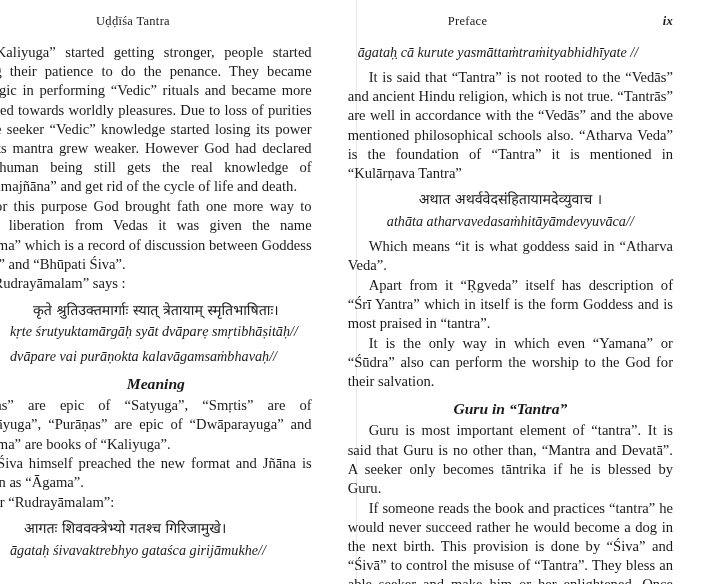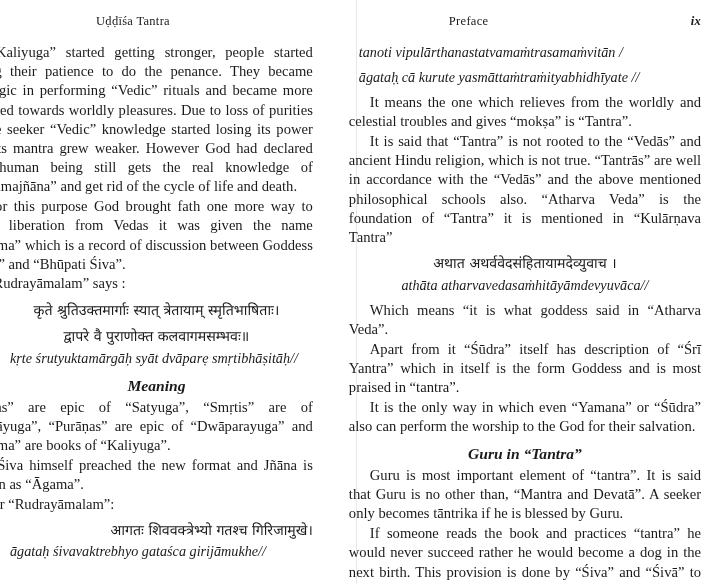--- a/index.html
+++ b/index.html
@@ -23,21 +23,21 @@
   .col {
     position: relative;
     box-sizing: border-box;
   }
   .col-left {
     width: 356px;
     padding: 14px 14px 0 0;
   }
   .col-right {
     width: 417px;
-    padding: 14px 10px 0 22px;
+    padding: 14px 38px 0 22px;
   }
   .gutter {
     position: absolute;
     left: 356px;
     top: 0;
     bottom: 0;
     width: 1px;
     background: #e8e8e8;
   }
   .running-head {
@@ -85,22 +85,22 @@
     font-size: 14.6px;
     line-height: 19.5px;
     text-align: center;
     margin: 7px 0 2px 0;
     font-family: "DejaVu Sans", sans-serif;
   }
   .verse-dev {
     font-size: 14.2px;
   }
   .verse-left {
-    text-align: right;
-    padding-left: 34px;
+    text-align: left;
+    padding-left: 24px;
   }
   .translit {
     font-size: 14.2px;
     line-height: 19px;
     font-style: italic;
     text-align: center;
     margin: 2px 0 6px 0;
   }
   .translit-left {
     text-align: left;
@@ -114,53 +114,51 @@
 <div class="page">
 
   <div class="col col-left">
     <div class="running-head rh-left">Uḍḍīśa Tantra</div>
 
     <p class="noind clip-left">ne “Kaliyuga” started getting stronger, people started losing their patience to do the penance. They became lethargic in performing “Vedic” rituals and became more oriented towards worldly pleasures. Due to loss of purities of the seeker “Vedic” knowledge started losing its power and its mantra grew weaker. However God had declared that human being still gets the real knowledge of “Brahmajñāna” and get rid of the cycle of life and death.</p>
     <p class="ind clip-left">For this purpose God brought fath one more way to attain liberation from Vedas it was given the name “Āgama” which is a record of discussion between Goddess “Śiva” and “Bhūpati Śiva”.</p>
     <p class="ind clip-left">“Rudrayāmalam” says :</p>
 
     <div class="verse verse-dev">कृते श्रुतिउक्तमार्गाः स्यात् त्रेतायाम् स्मृतिभाषिताः।</div>
-    <div class="verse verse-dev">द्वापरे वै पुराणोक्त कलवागमसम्भवः॥</div>
     <div class="translit translit-left clip-left">kṛte śrutyuktamārgāḥ syāt dvāparẹ smṛtibhāṣitāḥ//</div>
+    <div class="translit translit-left clip-left tight">dvāpare vai purāṇokta kalavāgamsaṁbhavaḥ//</div>
 
     <div class="sub clip-left">Meaning</div>
 
     <p class="noind clip-left">“Vedas” are epic of “Satyuga”, “Smṛtis” are of “Tretāyuga”, “Purāṇas” are epic of “Dwāparayuga” and “Agama” are books of “Kaliyuga”.</p>
     <p class="noind clip-left">God Śiva himself preached the new format and Jñāna is known as “Āgama”.</p>
     <p class="noind clip-left">As per “Rudrayāmalam”:</p>
 
     <div class="verse verse-dev verse-left">आगतः शिववक्त्रेभ्यो गतश्च गिरिजामुखे।</div>
     <div class="translit translit-left clip-left">āgataḥ śivavaktrebhyo gataśca girijāmukhe//</div>
 
   </div>
 
   <div class="gutter"></div>
 
   <div class="col col-right">
     <div class="running-head rh-right">
       <span>Preface</span>
       <span class="folio">ix</span>
     </div>
 
-    <div class="translit translit-left">tanoti        vipulārthanastatvamaṁtrasamaṁvitān /</div>
     <div class="translit translit-left tight">āgataḥ̣ cā kurute yasmāttaṁtraṁityabhidhīyate //</div>
 
-    <p class="ind">It means the one which relieves from the worldly and celestial troubles and gives “mokṣa” is “Tantra”.</p>
     <p class="ind">It is said that “Tantra” is not rooted to the “Vedās” and ancient Hindu religion, which is not true. “Tantrās” are well in accordance with the “Vedās” and the above mentioned philosophical schools also. “Atharva Veda” is the foundation of “Tantra” it is mentioned in “Kulārṇava Tantra”</p>
 
     <div class="verse verse-dev">अथात अथर्ववेदसंहितायामदेव्युवाच ।</div>
     <div class="translit">athāta atharvavedasaṁhitāyāmdevyuvāca//</div>
 
     <p class="ind">Which means “it is what goddess said in “Atharva Veda”.</p>
-    <p class="ind">Apart from it “Śūdra” itself has description of “Śrī Yantra” which in itself is the form Goddess and is most praised in “tantra”.</p>
+    <p class="ind">Apart from it “Ṛgveda” itself has description of “Śrī Yantra” which in itself is the form Goddess and is most praised in “tantra”.</p>
     <p class="ind">It is the only way in which even “Yamana” or “Śūdra” also can perform the worship to the God for their salvation.</p>
 
     <div class="sub">Guru in “Tantra”</div>
 
     <p class="ind">Guru is most important element of “tantra”. It is said that Guru is no other than, “Mantra and Devatā”. A seeker only becomes tāntrika if he is blessed by Guru.</p>
     <p class="ind">If someone reads the book and practices “tantra” he would never succeed rather he would become a dog in the next birth. This provision is done by “Śiva” and “Śivā” to control the misuse of “Tantra”. They bless an able seeker and make him or her enlightened. Once enlightened the seeker becomes tāntrika. A tāntrika being capable and with various qualities which are</p>
   </div>
 
 </div>
 

